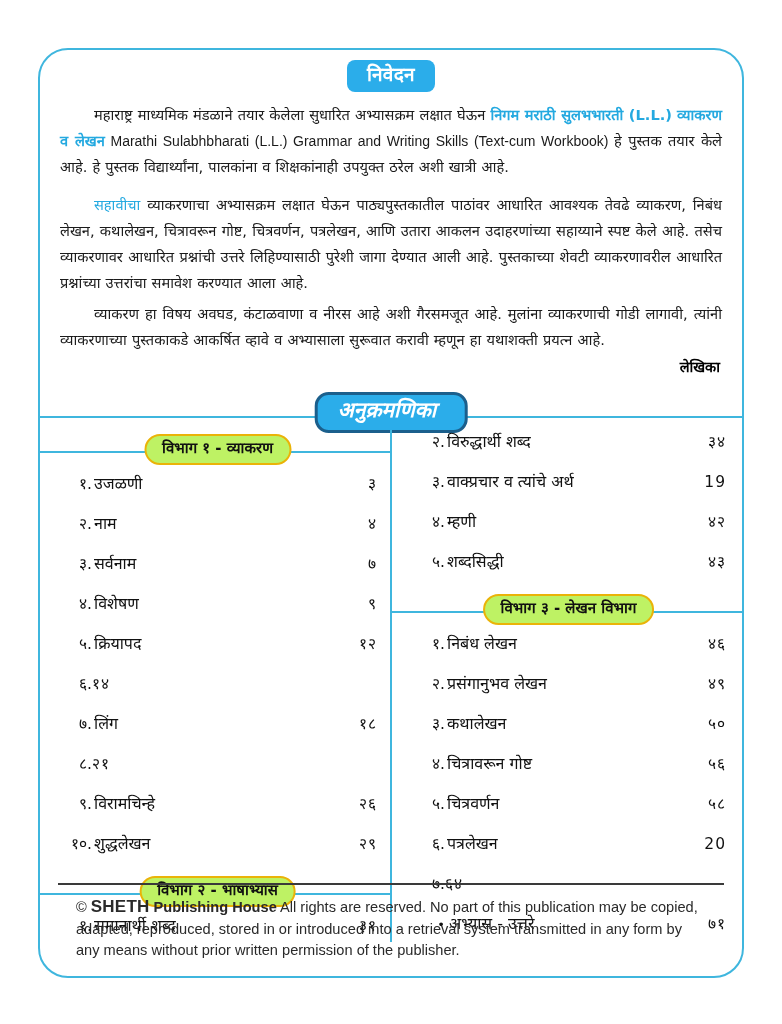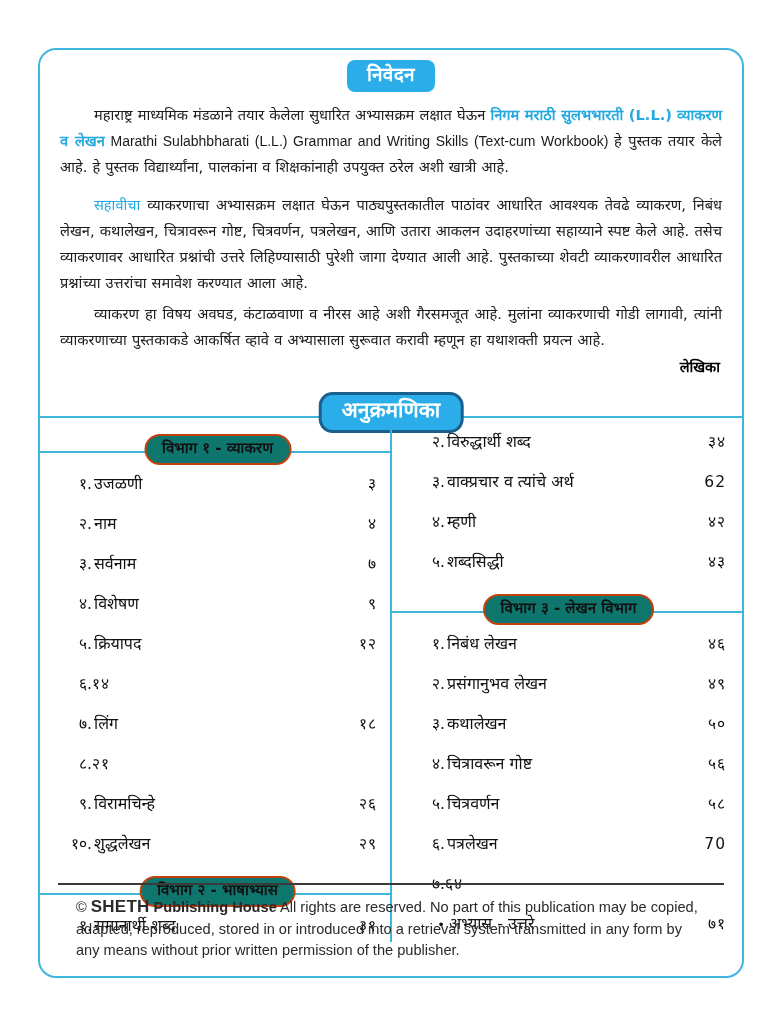--- a/index.html
+++ b/index.html
@@ -8,21 +8,21 @@
     background:#ffffff;
     font-family:"Liberation Sans","DejaVu Sans",sans-serif;
     -webkit-font-smoothing:antialiased;
     overflow:hidden;
   }
   .page{
     position:absolute;
     left:38px;top:48px;
     width:706px;height:930px;
     border:2px solid #3fb6de;
-    border-radius:18px;
+    border-radius:30px;
     box-sizing:border-box;
     background:#fff;
   }
 
   
   .preface{
     position:relative;
     padding:0 18px 8px 18px;
   }
   .badge-wrap{
@@ -76,23 +76,24 @@
   }
   .toc-banner .cap{
     position:absolute;left:50%;top:-2px;
     transform:translateX(-50%);
     background:#2badea;
     border:3px solid #1b5f8c;
     border-radius:14px;
     color:#fff;
     font-family:"DejaVu Sans",sans-serif;
     font-size:21px;font-weight:bold;
-    padding:2px 20px 5px 20px;
+    padding:2px 28px 5px 20px;
     line-height:1.3;
     white-space:nowrap;
+    font-style:italic;
   }
 
   
   .toc{
     position:relative;
     display:flex;
     margin-top:2px;
     height:512px;
   }
   .col{
@@ -117,22 +118,22 @@
   }
   .sec .rule{
     position:absolute;left:-16px;right:-16px;top:17px;
     height:2px;background:#3fb6de;
   }
   .col.left .sec .rule{left:-18px;right:-14px;}
   .col.right .sec .rule{left:-20px;right:-16px;}
   .sec .pill{
     position:absolute;left:50%;top:0;
     transform:translateX(-50%);
-    background:#0f766e;
-    border:2px solid #c2410c;
+    background:#bef264;
+    border:2px solid #eab308;
     border-radius:16px;
     color:#111;
     font-family:"DejaVu Sans",sans-serif;
     font-size:15px;font-weight:bold;
     padding:3px 16px 5px 16px;
     line-height:1.25;
     white-space:nowrap;
     text-align:center;
   }
 
@@ -280,21 +281,21 @@
       </div>
     <div class="col right">
         <div class="entry">
           <span class="num">२.</span>
           <span class="title">विरुद्धार्थी  शब्द</span>
           <span class="pg">३४</span>
         </div>
         <div class="entry">
           <span class="num">३.</span>
           <span class="title">वाक्प्रचार  व  त्यांचे अर्थ</span>
-          <span class="pg">62</span>
+          <span class="pg">19</span>
         </div>
         <div class="entry">
           <span class="num">४.</span>
           <span class="title">म्हणी</span>
           <span class="pg">४२</span>
         </div>
         <div class="entry">
           <span class="num">५.</span>
           <span class="title">शब्दसिद्धी</span>
           <span class="pg">४३</span>
@@ -324,21 +325,21 @@
           <span class="pg">५६</span>
         </div>
         <div class="entry">
           <span class="num">५.</span>
           <span class="title">चित्रवर्णन</span>
           <span class="pg">५८</span>
         </div>
         <div class="entry">
           <span class="num">६.</span>
           <span class="title">पत्रलेखन</span>
-          <span class="pg">70</span>
+          <span class="pg">20</span>
         </div>
         <div class="entry">
           <span class="num">७.</span>
           <span class="pg">६४</span>
         </div>
         <div class="entry bullet">
           <span class="num">•</span>
           <span class="title">अभ्यास - उत्तरे</span>
           <span class="pg">७१</span>
         </div>

